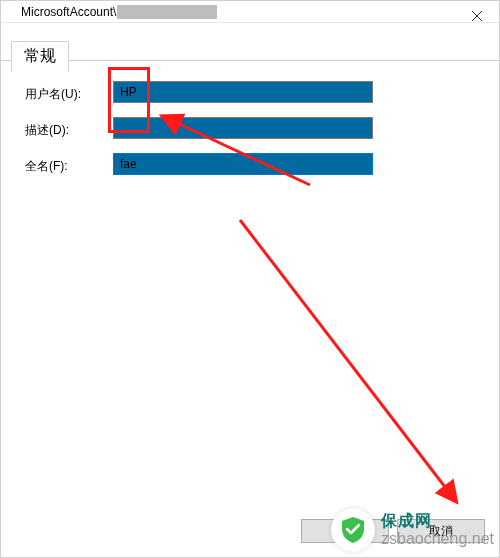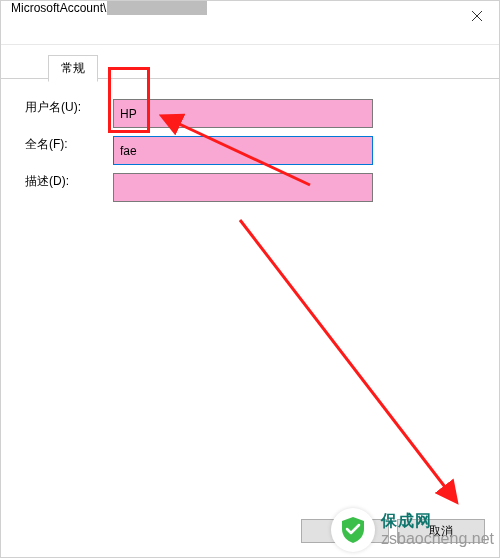--- a/index.html
+++ b/index.html
@@ -14,24 +14,24 @@
   }
   .window {
     width: 500px;
     height: 558px;
     border: 1px solid #d0d0d0;
     background: #fff;
     display: flex;
     flex-direction: column;
   }
   .titlebar {
-    height: 44px;
-    display: flex;
-    align-items: flex-start;
-    padding-left: 10px;
+    height: 22px;
+    display: flex;
+    align-items: center;
+    padding-left: 20px;
     border-bottom: 1px solid #e8e8e8;
     position: relative;
   }
   .titlebar-text {
     font-size: 12px;
     color: #000;
     display: flex;
     align-items: center;
     gap: 0;
   }
@@ -56,56 +56,55 @@
   }
   .close-btn svg { width: 10px; height: 10px; }
   .tabs {
     padding: 6px 10px 0 10px;
     display: flex;
     border-bottom: 1px solid #d0d0d0;
     gap: 0;
   }
   .tab {
     padding: 4px 12px 4px 12px;
-    font-size: 12px;
+    font-size: 16px;
     cursor: pointer;
     border: 1px solid transparent;
     border-bottom: none;
     position: relative;
-    top: 4px;
-    background: #fff;
-    margin-left: 37px;
+    top: 12px;
+    background: #fff;
   }
   .tab.active {
     border: 1px solid #d0d0d0;
     border-bottom: 1px solid #fff;
   }
   .content {
     flex: 1;
     padding: 20px 20px 10px 24px;
   }
   .field-row {
     display: flex;
-    align-items: flex-start;
-    margin-bottom: 8px;
+    align-items: flex-end;
+    margin-bottom: 14px;
   }
   .field-label {
     width: 88px;
     font-size: 12px;
     color: #000;
   }
   .field-input {
     width: 260px;
-    height: 29px;
+    height: 22px;
     border: 1px solid #7a7a7a;
     padding: 2px 6px;
     font-size: 12px;
     font-family: inherit;
     outline: none;
-    background: #f9a8d4;
+    background: #0369a1;
   }
   .field-input.focused {
     border: 1px solid #0078d7;
   }
   .button-bar {
     display: flex;
     justify-content: flex-end;
     gap: 8px;
     padding: 10px 14px 14px 10px;
     border-top: 1px solid #ffffff00;
@@ -182,27 +181,27 @@
   </div>
 
   <div class="content">
 
     <div class="field-row">
       <div class="field-label">用户名(U):</div>
       <input class="field-input" type="text" value="HP" style="">
     </div>
 
     <div class="field-row">
+      <div class="field-label">描述(D):</div>
+      <input class="field-input" type="text" value="" style="">
+    </div>
+
+    <div class="field-row">
       <div class="field-label">全名(F):</div>
       <input class="field-input focused" type="text" value="fae" style="">
-    </div>
-
-    <div class="field-row">
-      <div class="field-label">描述(D):</div>
-      <input class="field-input" type="text" value="" style="">
     </div>
 
   </div>
 
   <div class="button-bar">
     <button class="btn">确定</button>
     <button class="btn">取消</button>
   </div>
 
 </div>

